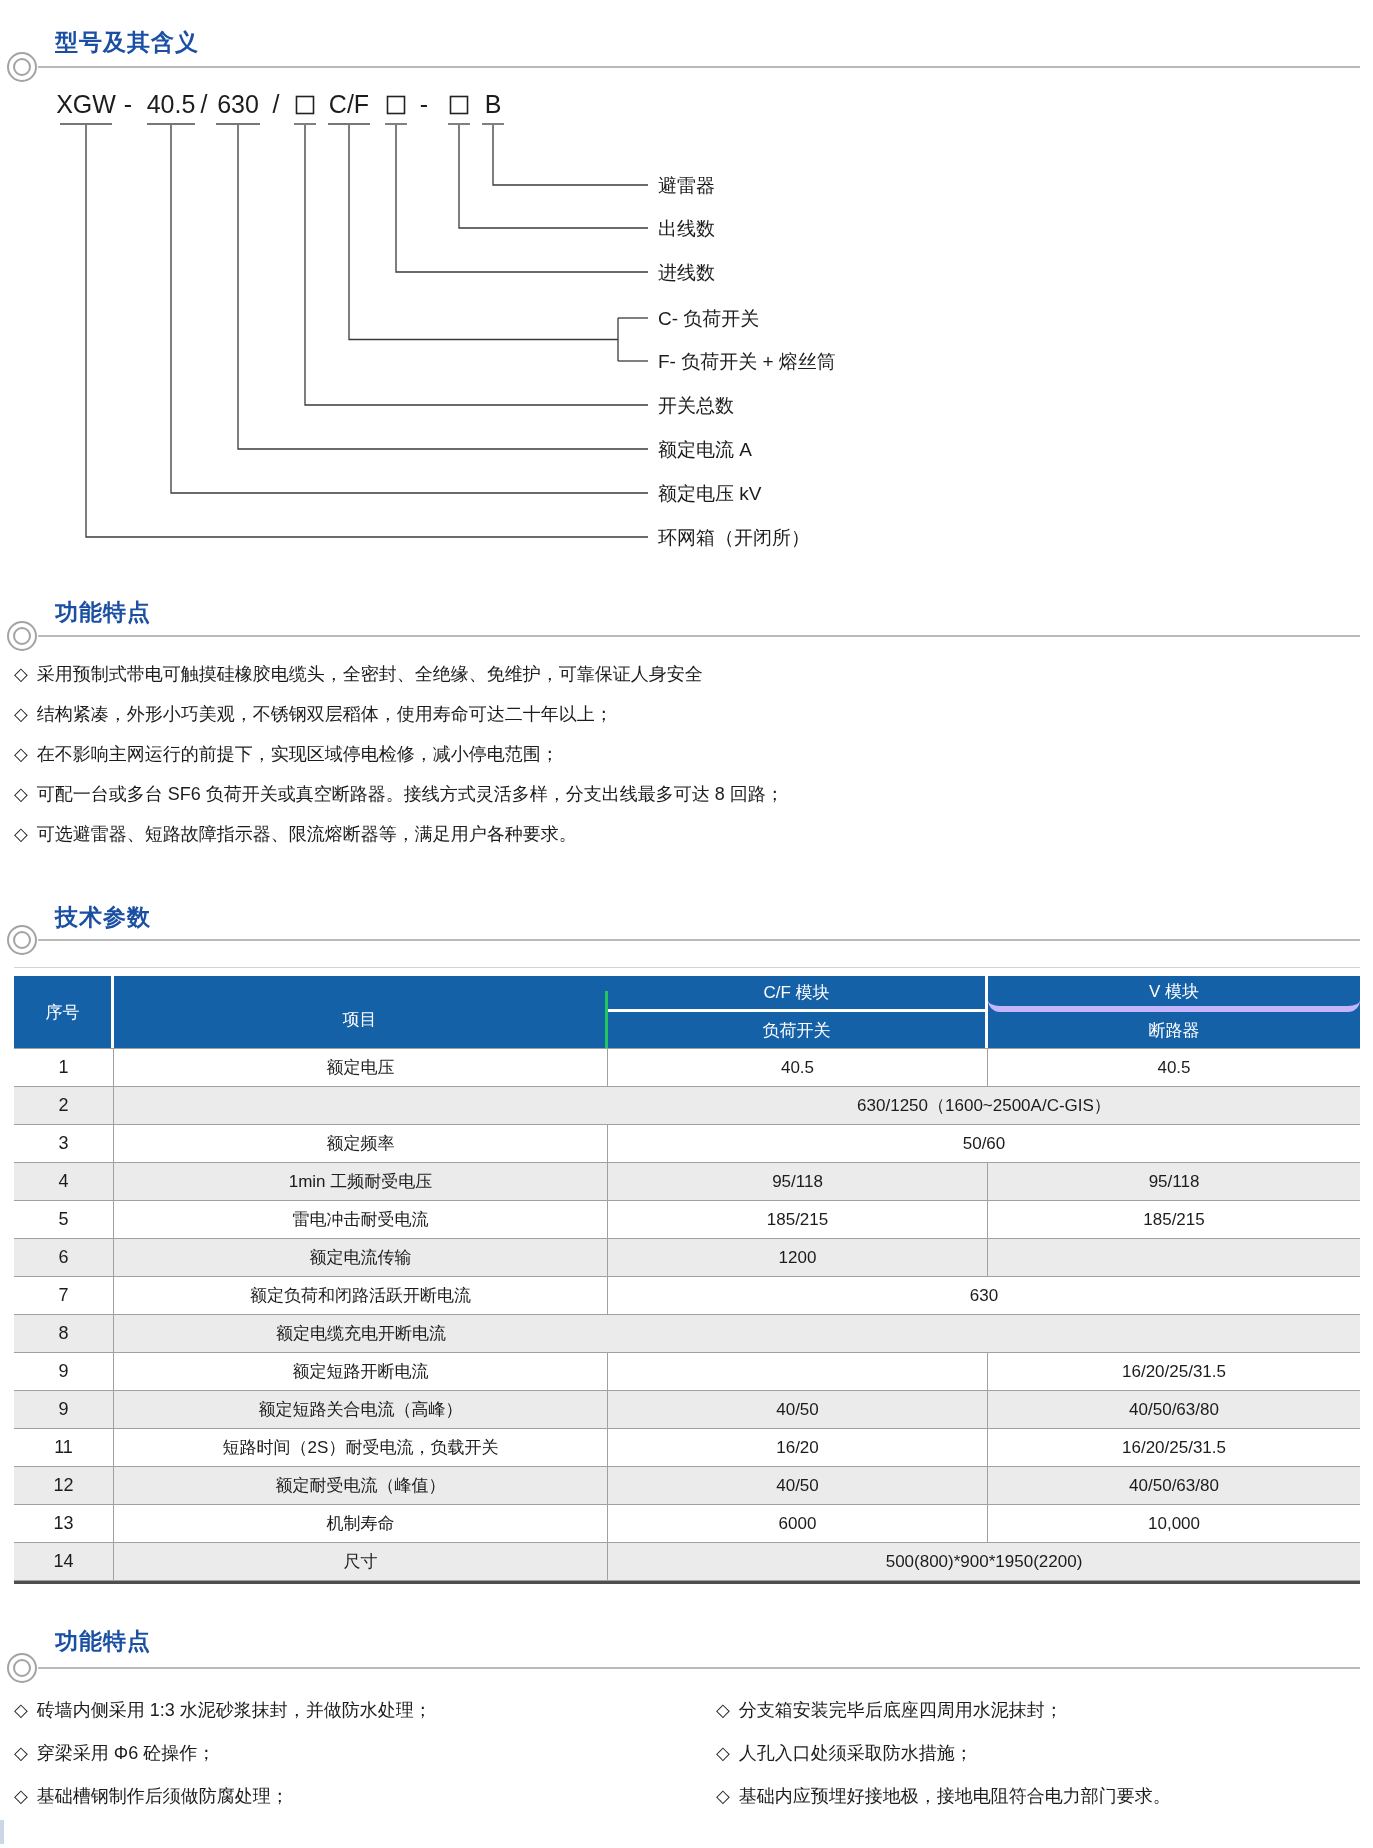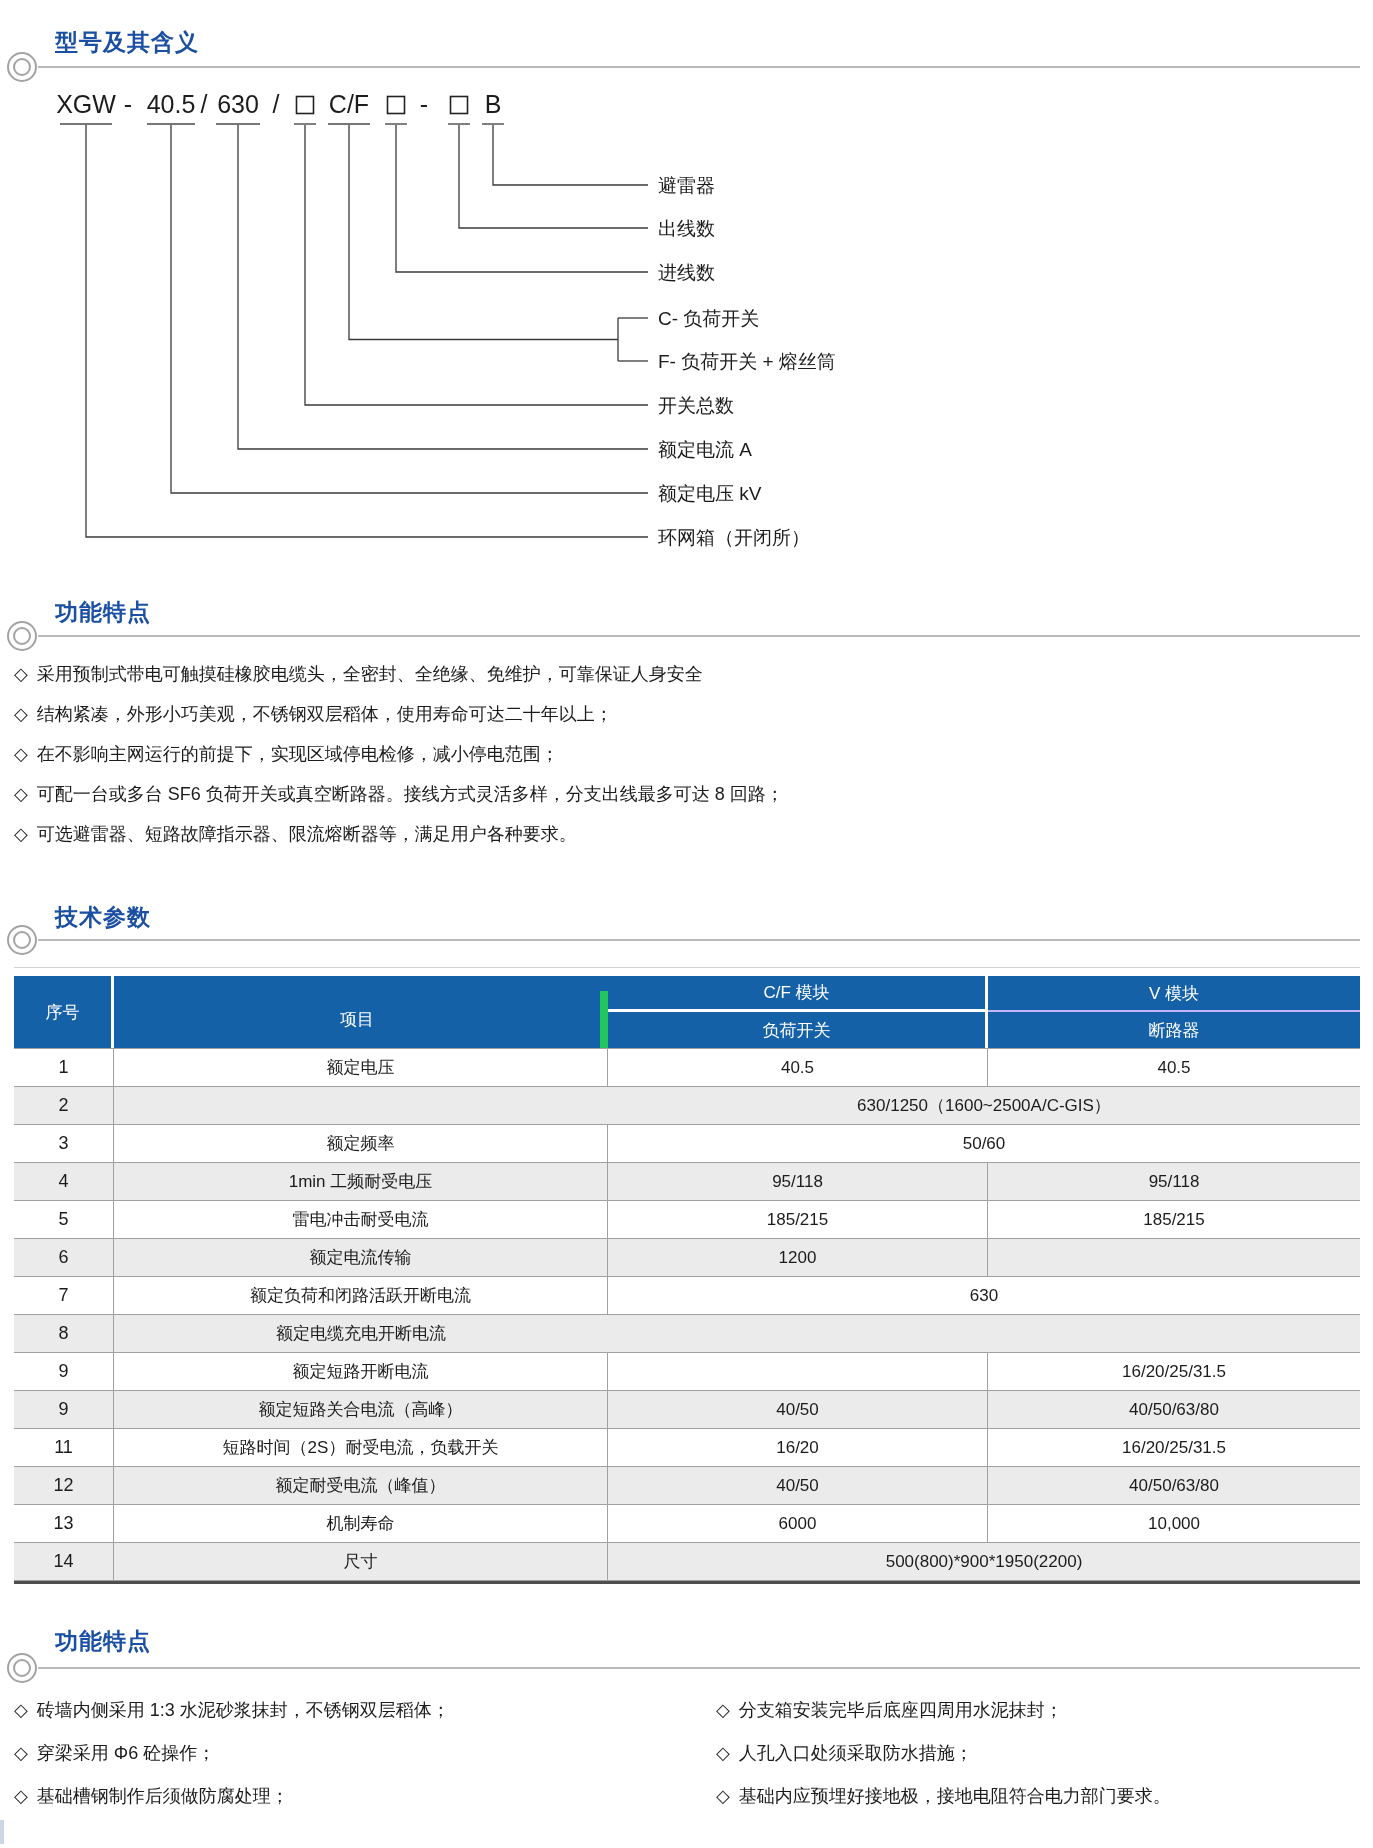--- a/index.html
+++ b/index.html
@@ -29,23 +29,23 @@
   #install-right{position:absolute;left:716px;top:1700px;width:650px;}
   #install-left .bullet,#install-right .bullet{margin-bottom:23px;}
 
   
   .table-topline{position:absolute;left:14px;top:967px;width:1346px;height:1px;background:#d2d2d2;}
   #params-table{position:absolute;left:14px;top:976px;width:1346px;border-bottom:3px solid #4e4e4e;}
   .t-header{display:grid;grid-template-columns:100px 494px 380px 372px;grid-template-rows:36px 36px;
             background:#1561a8;color:#ffffff;font-size:17px;border-bottom:1px solid #a0a0a0;}
   .t-header>div{display:flex;align-items:center;justify-content:center;}
   .th-no{grid-column:1;grid-row:1/3;border-right:3px solid #fff;}
-  .th-item{grid-column:2;grid-row:1/3;border-right:8px solid #22c55e;margin-top:15px;}
+  .th-item{grid-column:2;grid-row:1/3;border-right:3px solid #22c55e;margin-top:15px;}
   .th-cf{grid-column:3;grid-row:1;border-right:3px solid #fff;border-bottom:3px solid #fff;}
-  .th-v{grid-column:4;grid-row:1;border-bottom:2px solid #c4b5fd;}
+  .th-v{grid-column:4;grid-row:1;border-bottom:6px solid #c4b5fd;border-radius:12px;}
   .th-cf-sub{grid-column:3;grid-row:2;border-right:3px solid #fff;}
   .th-v-sub{grid-column:4;grid-row:2;}
   .t-row{display:grid;grid-template-columns:100px 494px 380px 372px;height:37px;
          border-bottom:1px solid #a0a0a0;font-size:17px;background:#fff;}
   .t-row.alt{background:#ebebeb;}
   .t-row>div{display:flex;align-items:center;justify-content:center;border-right:1px solid #a0a0a0;
              white-space:nowrap;overflow:hidden;}
   .t-row>div:last-child{border-right:none;}
   .c-no{font-size:18px;}
   .c-merged{grid-column:3/5;}
@@ -224,21 +224,21 @@
         </div>
       </div>
   </div>
 
   <div class="sec-title" style="top:1626px">功能特点</div>
   <div class="ring" style="top:1653px"></div>
   <div class="sec-line" style="top:1667px"></div>
   <div id="install-left">
       <div class="bullet">
         <span class="diamond">◇</span>
-        <span class="btext">砖墙内侧采用 1:3 水泥砂浆抹封，不锈钢双层稻体；</span>
+        <span class="btext">砖墙内侧采用 1:3 水泥砂浆抹封，并做防水处理；</span>
       </div>
       <div class="bullet">
         <span class="diamond">◇</span>
         <span class="btext">穿梁采用 Φ6 砼操作；</span>
       </div>
       <div class="bullet">
         <span class="diamond">◇</span>
         <span class="btext">基础槽钢制作后须做防腐处理；</span>
       </div>
     </div>

